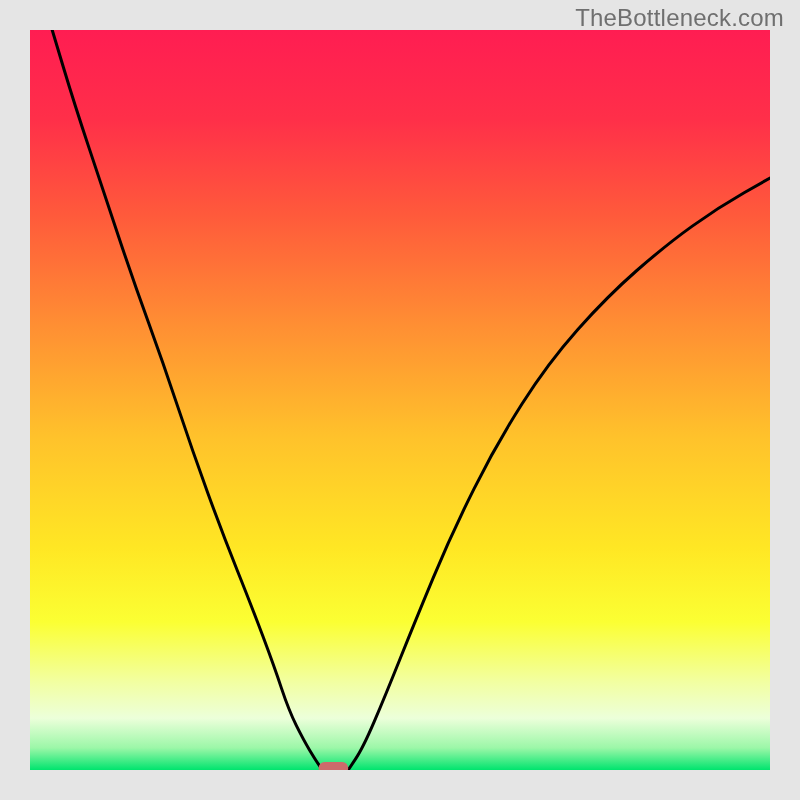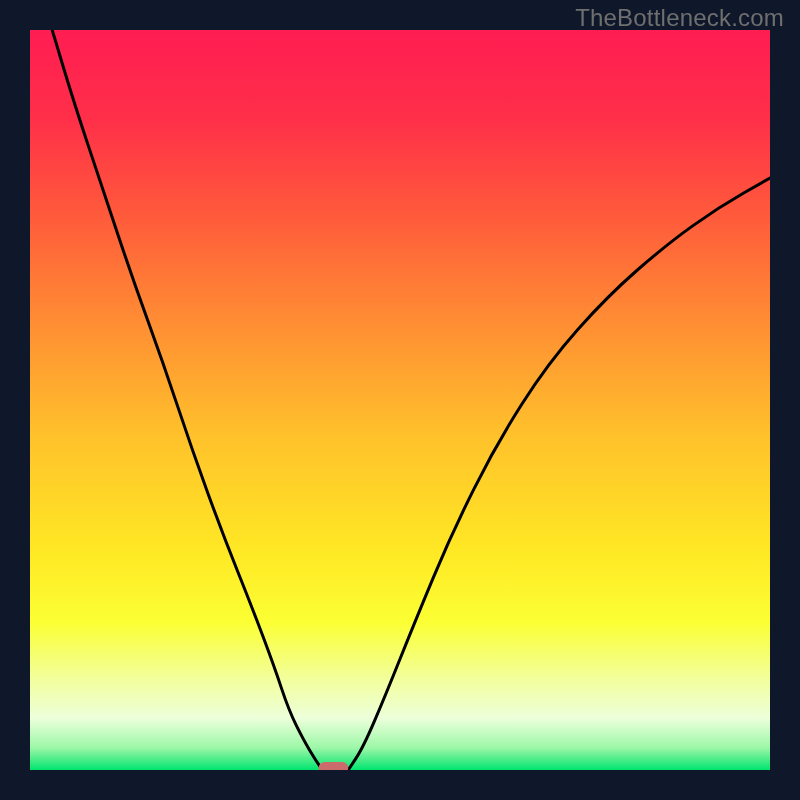--- a/index.html
+++ b/index.html
@@ -9,21 +9,21 @@
     height: 800px;
     background: #000;
     overflow: hidden;
   }
   .frame {
     position: absolute;
     left: 0;
     top: 0;
     width: 800px;
     height: 800px;
-    background: #0f172a;
+    background: #e5e5e5;
   }
   .plot {
     position: absolute;
     left: 30px;
     top: 30px;
     width: 740px;
     height: 740px;
   }
   svg {
     display: block;

